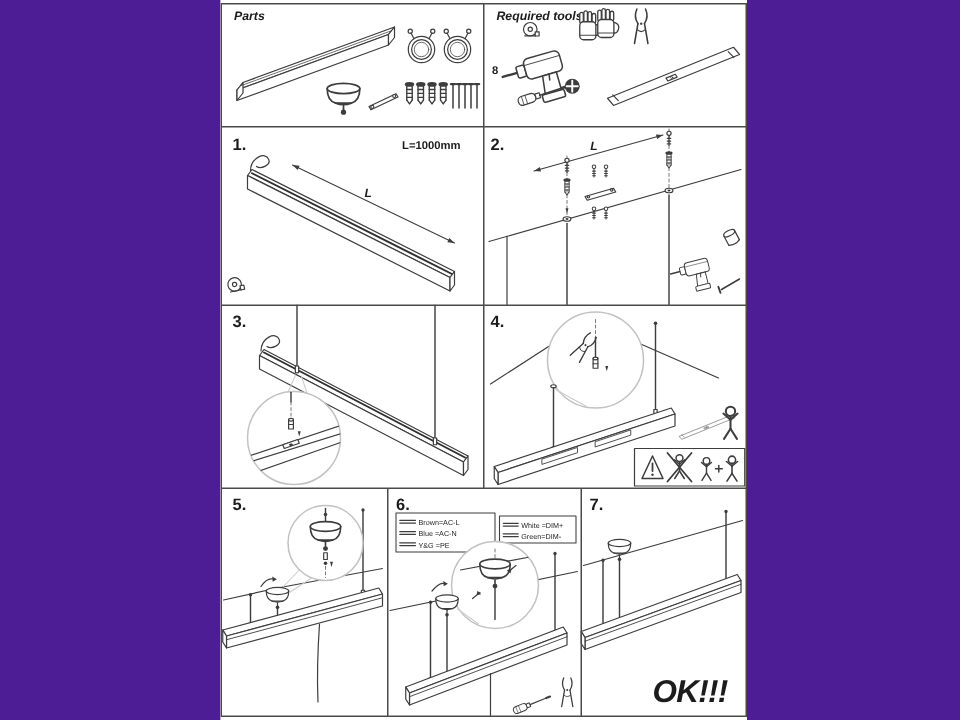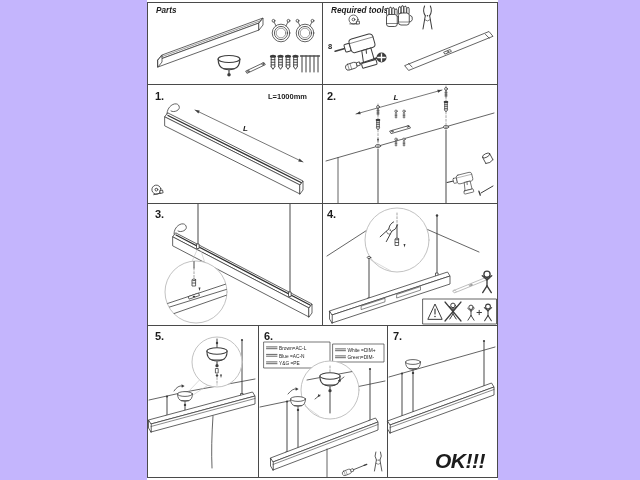--- a/index.html
+++ b/index.html
@@ -1,17 +1,17 @@
 <!DOCTYPE html>
 <html><head>
 <meta charset="utf-8">
 <style>
   html,body{margin:0;padding:0}
   body{width:640px;height:480px;overflow:hidden;background:#e9e9e9}
-  .stage{position:relative;width:640px;height:480px;background:#c4b5fd}
+  .stage{position:relative;width:640px;height:480px;background:#4c1d95}
   .sheet{position:absolute;left:147px;top:0;width:351px;height:480px;background:#fff}
   svg{display:block}
   .art{stroke:#3d3d3d;fill:none;stroke-width:0.8;stroke-linecap:round;stroke-linejoin:round}
   .fillw{fill:#fff}
   .dk{fill:#3d3d3d;stroke:none}
   .dash{stroke-dasharray:2 1.7;stroke-width:0.6;stroke:#6a6a6a;fill:none}
   .lt{stroke:#cccccc;stroke-width:0.7;fill:none}
   .zc{fill:#fff;stroke:#c2c2c2;stroke-width:1}
   .grid{stroke:#4a4a4a;stroke-width:1;fill:none}
   .wire{stroke-width:0.95}

